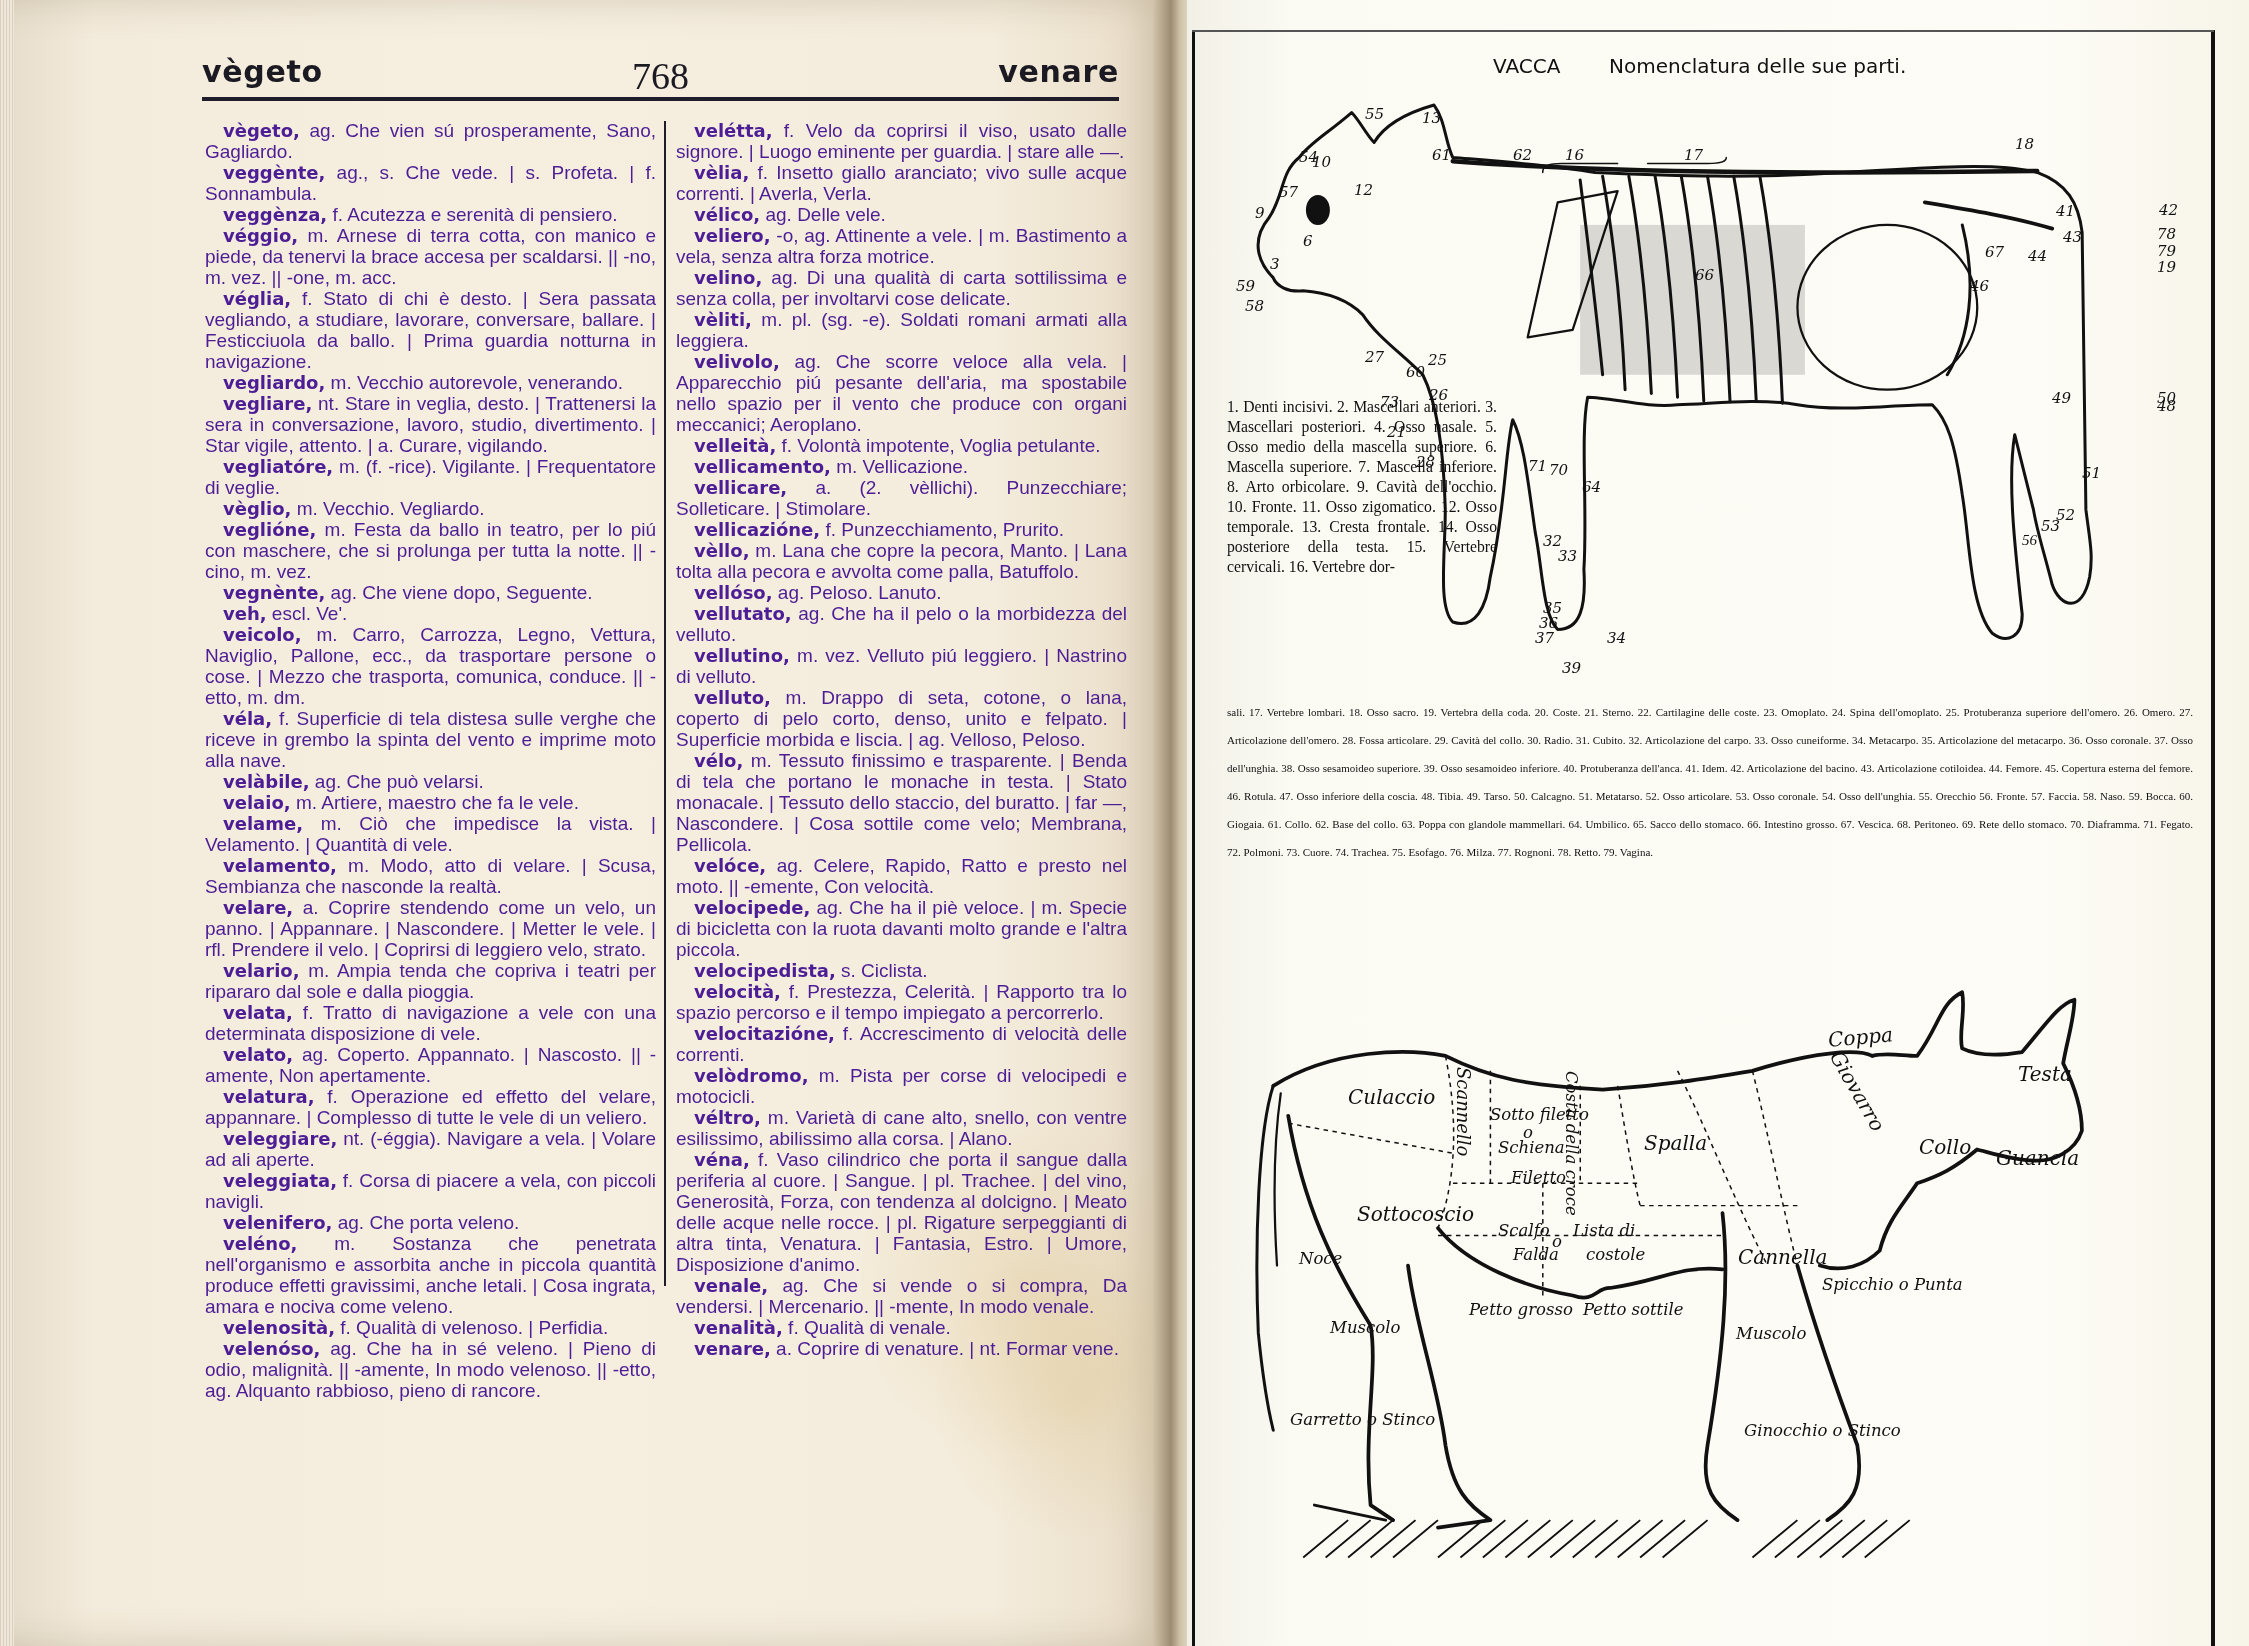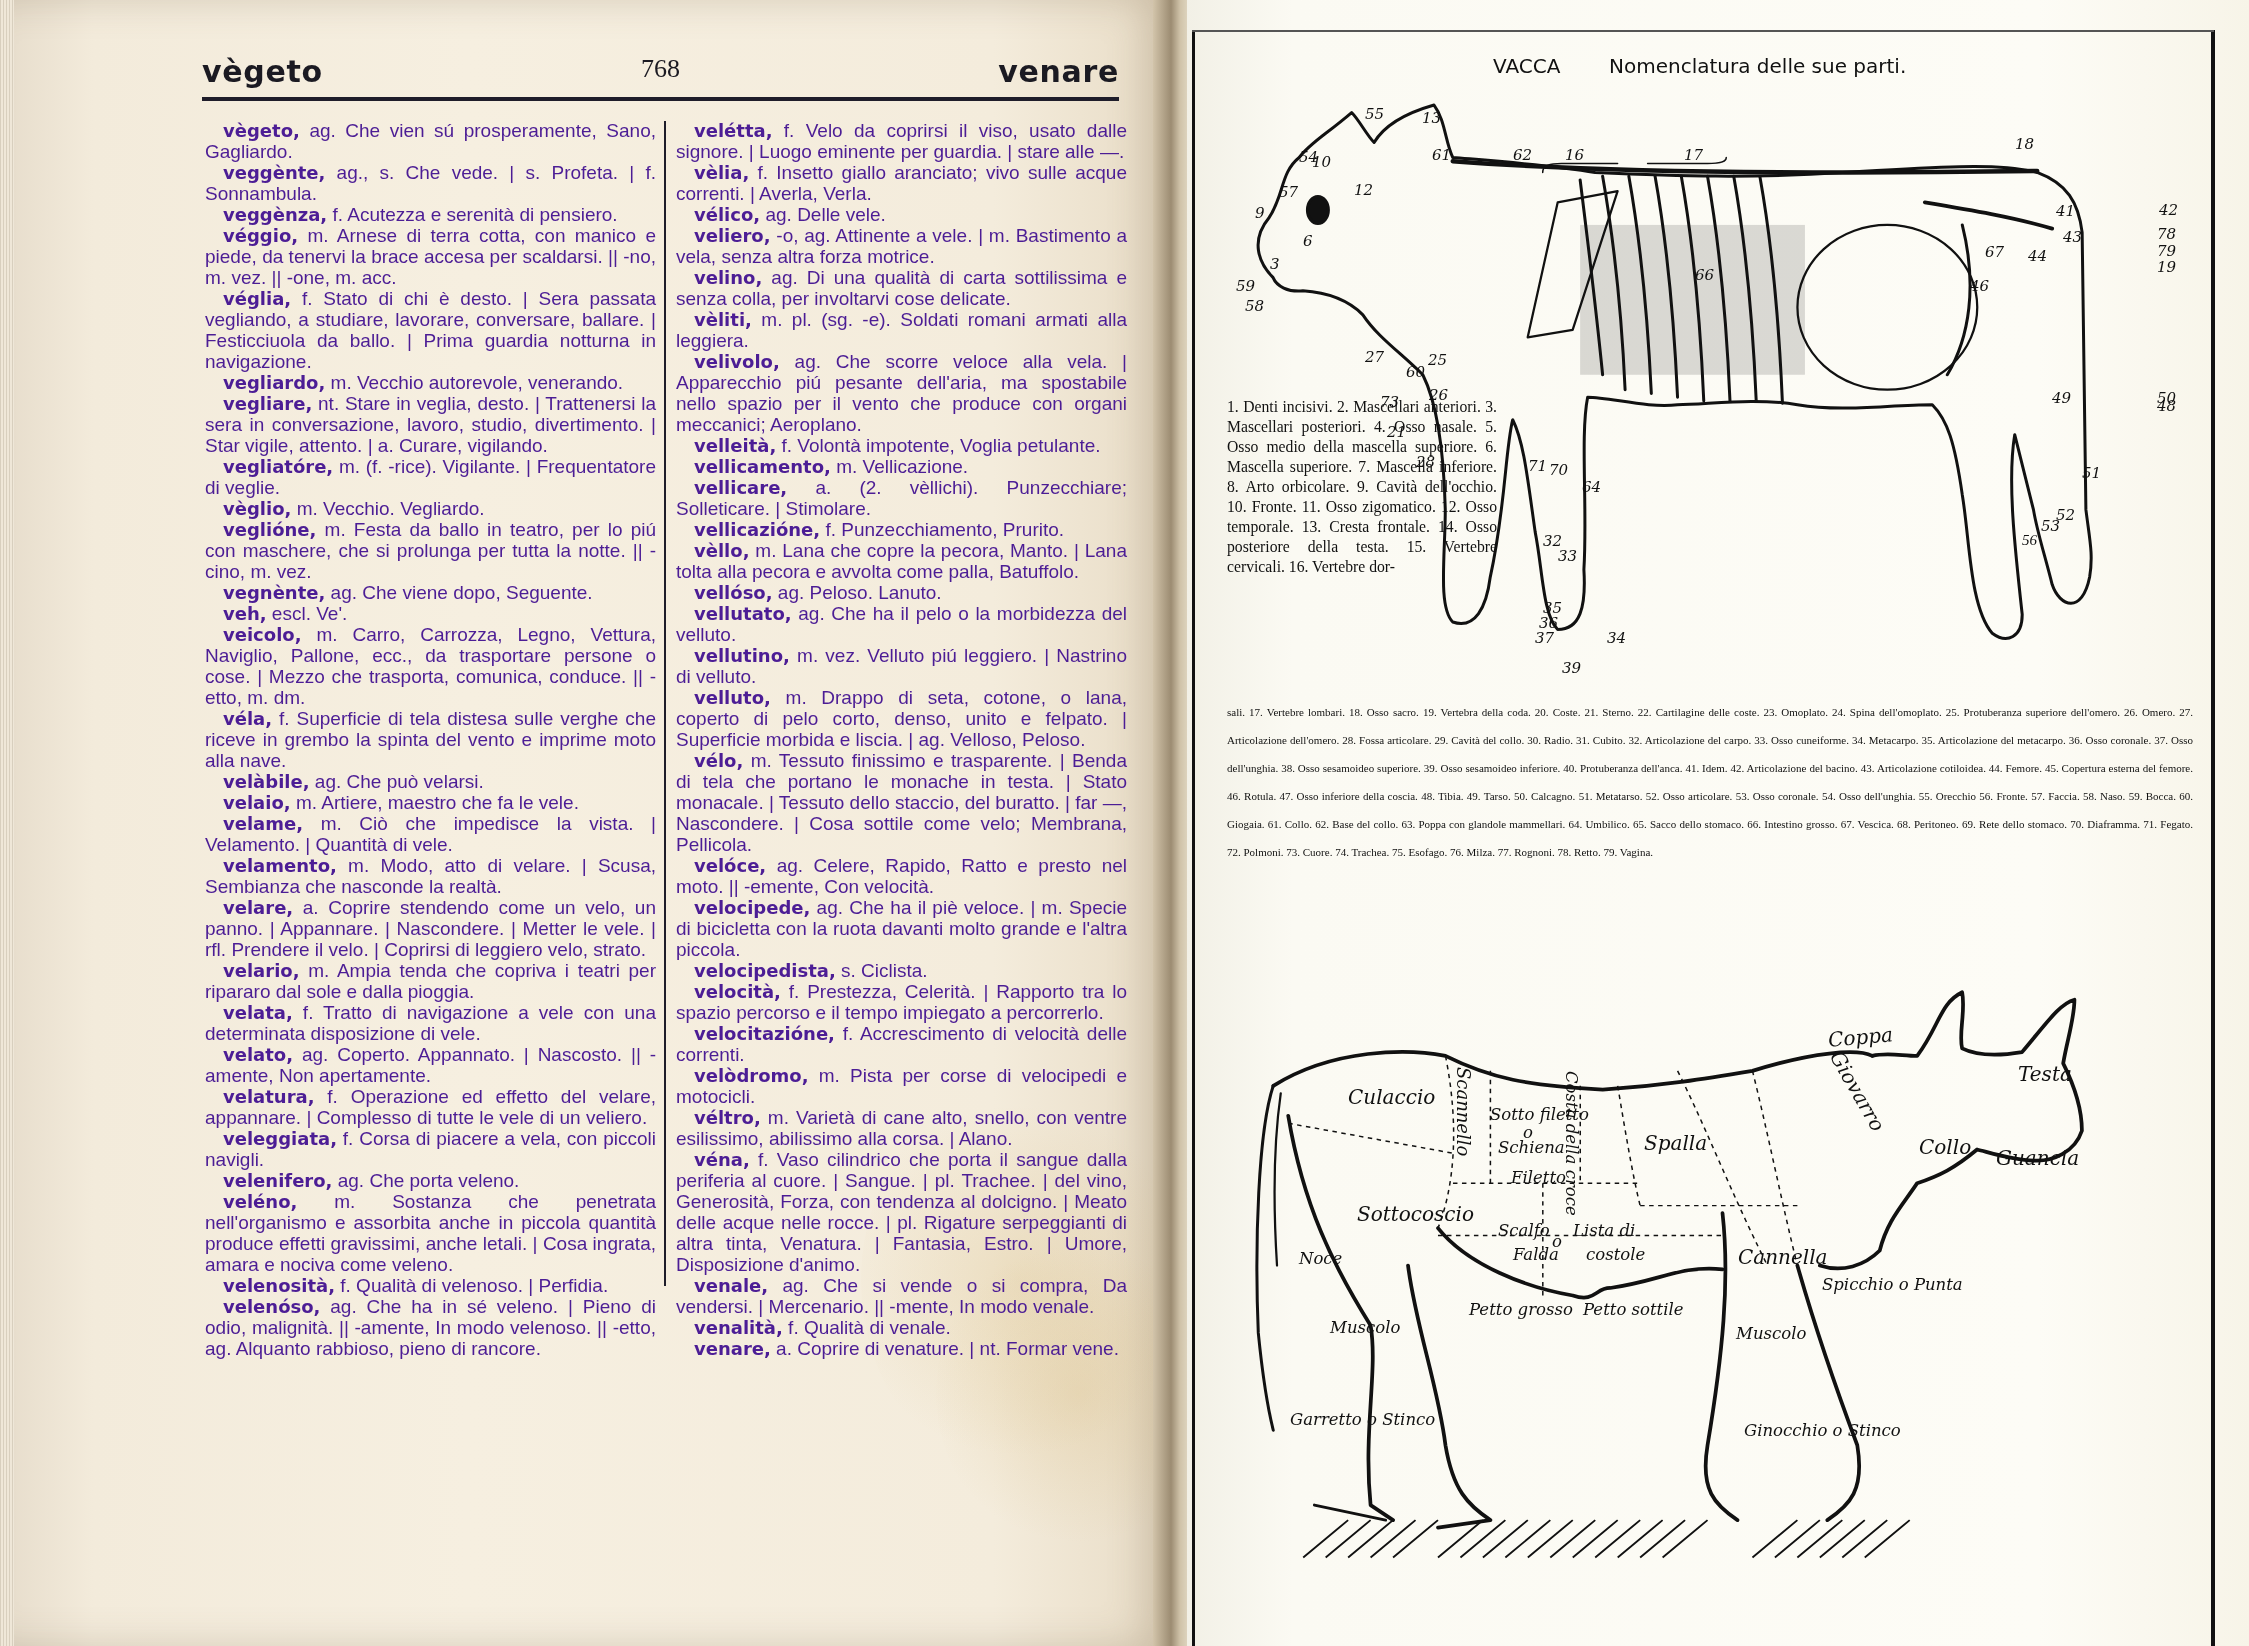--- a/index.html
+++ b/index.html
@@ -16,21 +16,21 @@
     box-shadow: inset -22.5px 0 37px rgba(120,100,70,0.25);
   }
   .page-left .edge {
     position:absolute; left:0; top:0; width:13.5px; height:100%;
     background:repeating-linear-gradient(90deg,#d8cfbe 0 1.5px,#efe7d8 1.5px 3px);
   }
   .run-head {
     position:absolute; top:54px; left:202px; width:917px; height:52px;
   }
   .run-head .left-word { position:absolute; left:0; top:0; font-family:"DejaVu Sans", sans-serif; font-weight:bold; font-size:30px; letter-spacing:0.7px; }
-  .run-head .page-no { position:absolute; left:0; right:0; top:0; text-align:center; font-family:"Liberation Serif", serif; font-size:26px; }
+  .run-head .page-no { position:absolute; left:0; right:0; top:0; text-align:center; font-family:"Liberation Serif", serif; font-size:38px; }
   .run-head .right-word { position:absolute; right:0; top:0; font-family:"DejaVu Sans", sans-serif; font-weight:bold; font-size:30px; letter-spacing:0.7px; }
   .head-rule {
     position:absolute; top:97px; left:202px; width:917px; height:3.7px; background:#1f1d2a;
   }
   .col {
     position:absolute; top:120px; width:451px;
     font-family:"Liberation Sans", sans-serif; font-size:19px; line-height:21px;
     text-align:justify; color:#4c1d95;
   }
   .col.left { left:205px; }
@@ -115,20 +115,21 @@
     <p class="entry"><span class="hw">véla,</span><span> f. Superficie di tela distesa sulle verghe che riceve in grembo la spinta del vento e imprime moto alla nave.</span></p>
     <p class="entry"><span class="hw">velàbile,</span><span> ag. Che può velarsi.</span></p>
     <p class="entry"><span class="hw">velaio,</span><span> m. Artiere, maestro che fa le vele.</span></p>
     <p class="entry"><span class="hw">velame,</span><span> m. Ciò che impedisce la vista. | Velamento. | Quantità di vele.</span></p>
     <p class="entry"><span class="hw">velamento,</span><span> m. Modo, atto di velare. | Scusa, Sembianza che nasconde la realtà.</span></p>
     <p class="entry"><span class="hw">velare,</span><span> a. Coprire stendendo come un velo, un panno. | Appannare. | Nascondere. | Metter le vele. | rfl. Prendere il velo. | Coprirsi di leggiero velo, strato.</span></p>
     <p class="entry"><span class="hw">velario,</span><span> m. Ampia tenda che copriva i teatri per ripararo dal sole e dalla pioggia.</span></p>
     <p class="entry"><span class="hw">velata,</span><span> f. Tratto di navigazione a vele con una determinata disposizione di vele.</span></p>
     <p class="entry"><span class="hw">velato,</span><span> ag. Coperto. Appannato. | Nascosto. || -amente, Non apertamente.</span></p>
     <p class="entry"><span class="hw">velatura,</span><span> f. Operazione ed effetto del velare, appannare. | Complesso di tutte le vele di un veliero.</span></p>
+    <p class="entry"><span class="hw">veleggiare,</span><span> nt. (-éggia). Navigare a vela. | Volare ad ali aperte.</span></p>
     <p class="entry"><span class="hw">veleggiata,</span><span> f. Corsa di piacere a vela, con piccoli navigli.</span></p>
     <p class="entry"><span class="hw">velenifero,</span><span> ag. Che porta veleno.</span></p>
     <p class="entry"><span class="hw">veléno,</span><span> m. Sostanza che penetrata nell'organismo e assorbita anche in piccola quantità produce effetti gravissimi, anche letali. | Cosa ingrata, amara e nociva come veleno.</span></p>
     <p class="entry"><span class="hw">velenosità,</span><span> f. Qualità di velenoso. | Perfidia.</span></p>
     <p class="entry"><span class="hw">velenóso,</span><span> ag. Che ha in sé veleno. | Pieno di odio, malignità. || -amente, In modo velenoso. || -etto, ag. Alquanto rabbioso, pieno di rancore.</span></p>
   </div>
 <div class="col-divider"></div>
 <div class="col right" id="col-right">
     <p class="entry"><span class="hw">velétta,</span><span> f. Velo da coprirsi il viso, usato dalle signore. | Luogo eminente per guardia. | stare alle —.</span></p>
     <p class="entry"><span class="hw">vèlia,</span><span> f. Insetto giallo aranciato; vivo sulle acque correnti. | Averla, Verla.</span></p>

